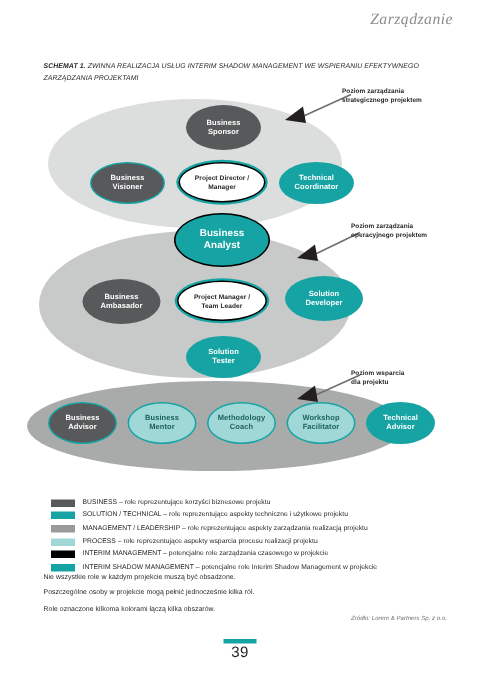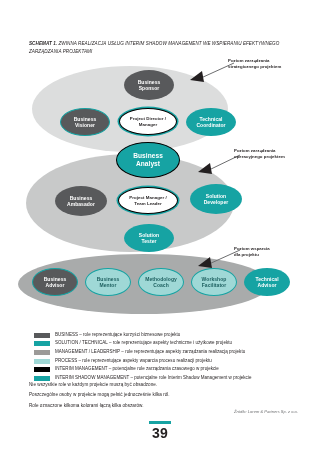--- a/index.html
+++ b/index.html
@@ -83,27 +83,28 @@
   .note{font-size:4.6px;line-height:2.25;color:#231f20;letter-spacing:.03px;}
 
   .source{
     position:absolute;right:22px;top:409px;
     font-size:4px;color:#6d6e70;font-style:italic;letter-spacing:.03px;
   }
 
   
   .folio{position:absolute;left:0;right:0;bottom:12px;text-align:center;}
   .folio-bar{width:22px;height:2.6px;background:#16a3a3;margin:0 auto 1px;}
-  .folio-num{font-size:14px;font-weight:bold;color:#231f20;letter-spacing:.2px;}
+  .folio-num{font-size:10px;font-weight:normal;color:#231f20;letter-spacing:.2px;}
 </style>
 </head>
 <body>
 
 <div class="page">
 
+  <div class="run-head">Zarządzanie</div>
 
   <div class="caption">
     <b>SCHEMAT 1.</b><span> ZWINNA REALIZACJA USŁUG INTERIM SHADOW MANAGEMENT WE WSPIERANIU EFEKTYWNEGO ZARZĄDZANIA PROJEKTAMI</span>
   </div>
 
   <div class="diagram">
 
     <div class="band b1"></div>
     <div class="band b2"></div>
     <div class="band b3"></div>

